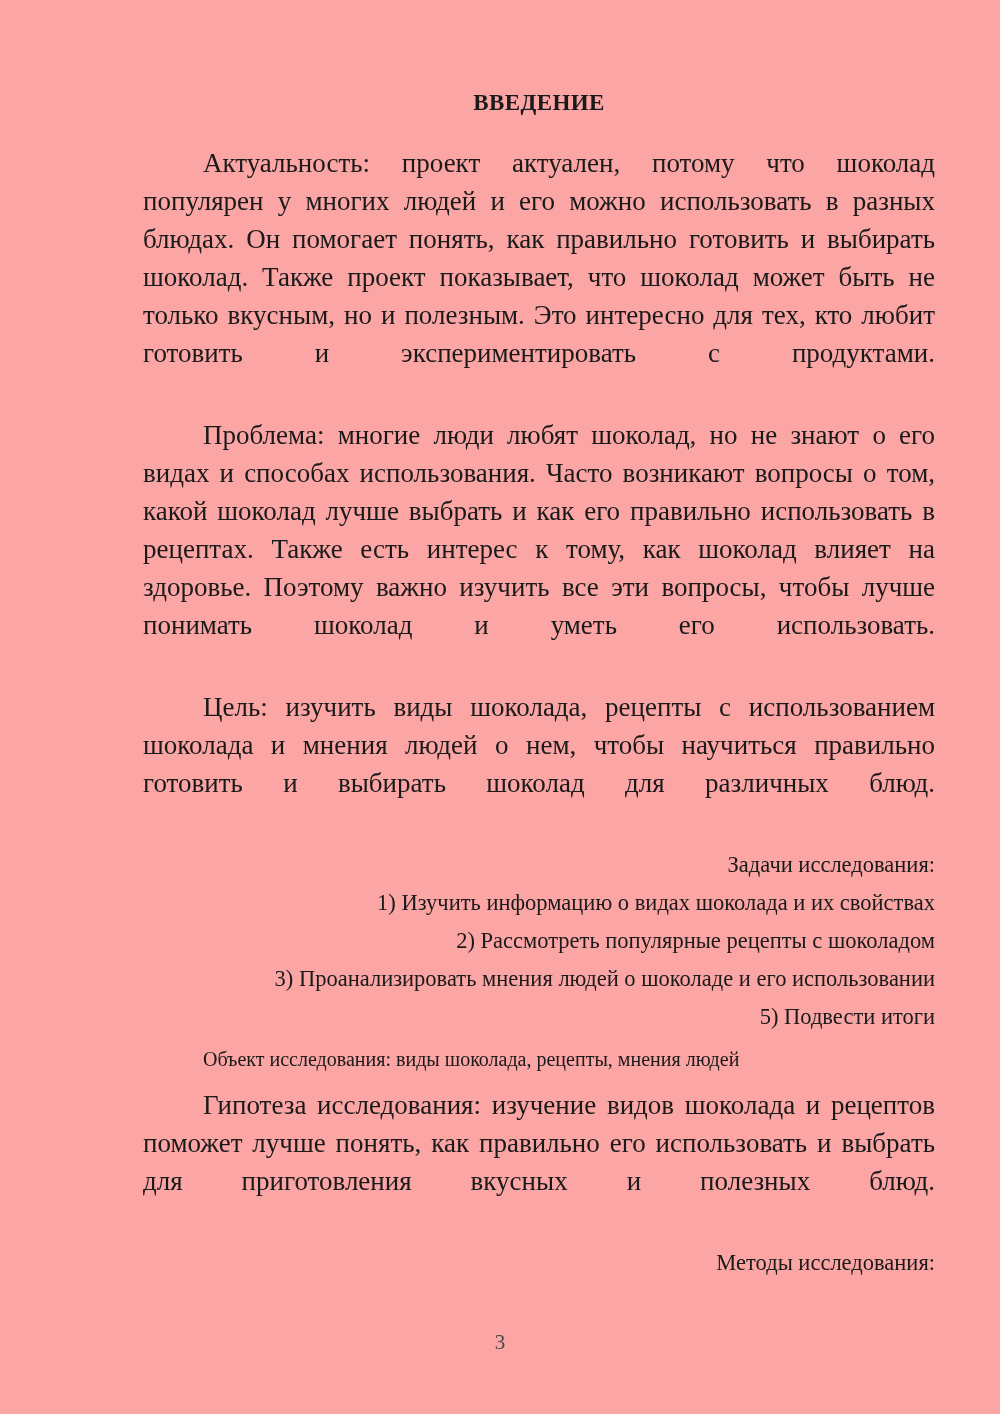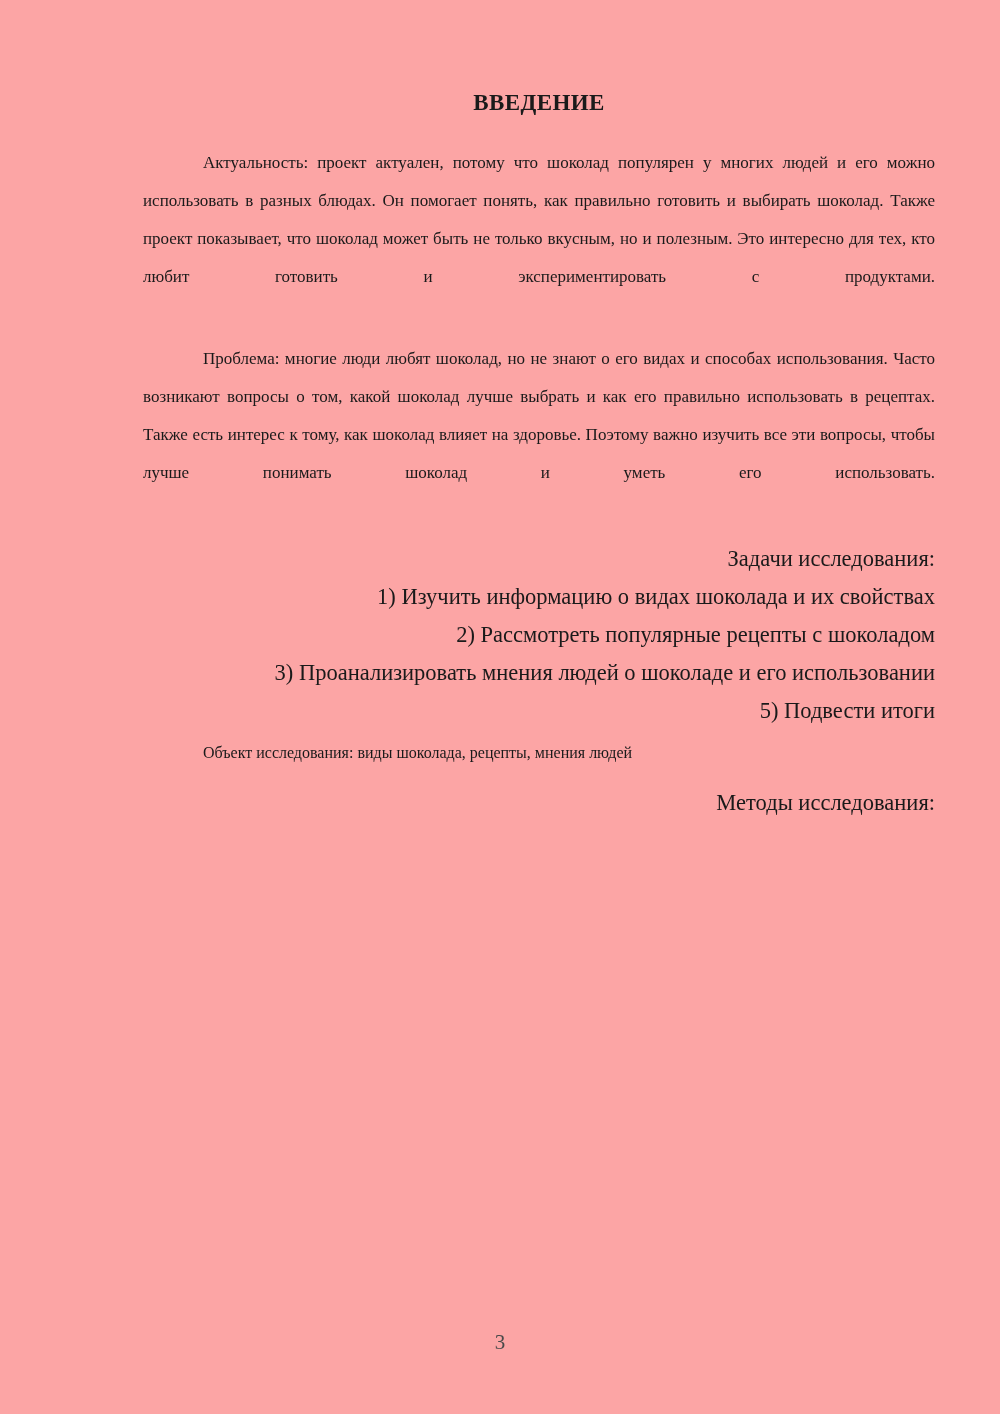--- a/index.html
+++ b/index.html
@@ -29,21 +29,21 @@
   .doc-title {
     font-size: 23px;
     font-weight: bold;
     text-align: center;
     letter-spacing: 0.4px;
     margin: 0 0 26px 0;
     line-height: 1.3;
   }
 
   .para {
-    font-size: 17px;
+    font-size: 27px;
     line-height: 38px;
     text-align: justify;
     text-justify: inter-word;
     text-indent: 60px;
     margin: 0 0 2px 0;
     hyphens: none;
   }
 
   
   .para::after {
@@ -69,21 +69,21 @@
   .list-item {
     font-size: 22.5px;
     line-height: 38px;
     text-align: right;
     margin: 0 0 0 32px;
     text-indent: 0;
     white-space: nowrap;
   }
 
   .line-indent {
-    font-size: 16px;
+    font-size: 20px;
     line-height: 38px;
     text-align: left;
     text-indent: 60px;
     margin: 0;
   }
   .spacer-xs { height: 4px; }
 
   .page-number {
     position: absolute;
     left: 0;
@@ -105,20 +105,21 @@
     <h1 class="doc-title">ВВЕДЕНИЕ</h1>
 
     <p class="para">Актуальность: проект актуален, потому что шоколад популярен у многих людей и его можно использовать в разных блюдах. Он помогает понять, как правильно готовить и выбирать шоколад. Также проект показывает, что шоколад может быть не только вкусным, но и полезным. Это интересно для тех, кто любит готовить и экспериментировать с продуктами.</p>
 
     <div class="spacer-xs"></div>
 
     <p class="para">Проблема: многие люди любят шоколад, но не знают о его видах и способах использования. Часто возникают вопросы о том, какой шоколад лучше выбрать и как его правильно использовать в рецептах. Также есть интерес к тому, как шоколад влияет на здоровье. Поэтому важно изучить все эти вопросы, чтобы лучше понимать шоколад и уметь его использовать.</p>
 
     <div class="spacer-xs"></div>
 
+    <p class="para">Цель: изучить виды шоколада, рецепты с использованием шоколада и мнения людей о нем, чтобы научиться правильно готовить и выбирать шоколад для различных блюд.</p>
 
     <div class="spacer-xs"></div>
 
     <p class="subhead">Задачи исследования:</p>
 
     <ul class="list">
       <li class="list-item">1) Изучить информацию о видах шоколада и их свойствах</li>
       <li class="list-item">2) Рассмотреть популярные рецепты с шоколадом</li>
       <li class="list-item">3) Проанализировать мнения людей о шоколаде и его использовании</li>
       <li class="list-item">5) Подвести итоги</li>
@@ -126,20 +127,21 @@
 
     <div class="spacer-xs"></div>
 
     <p class="line-indent">Объект исследования: виды шоколада, рецепты, мнения людей</p>
 
     <div class="spacer-xs"></div>
 
 
     <div class="spacer-xs"></div>
 
+    <p class="para">Гипотеза исследования: изучение видов шоколада и рецептов поможет лучше понять, как правильно его использовать и выбрать для приготовления вкусных и полезных блюд.</p>
 
     <div class="spacer-xs"></div>
 
     <p class="subhead">Методы исследования:</p>
 
 
   </div>
 
   <div class="page-number">3</div>
 

